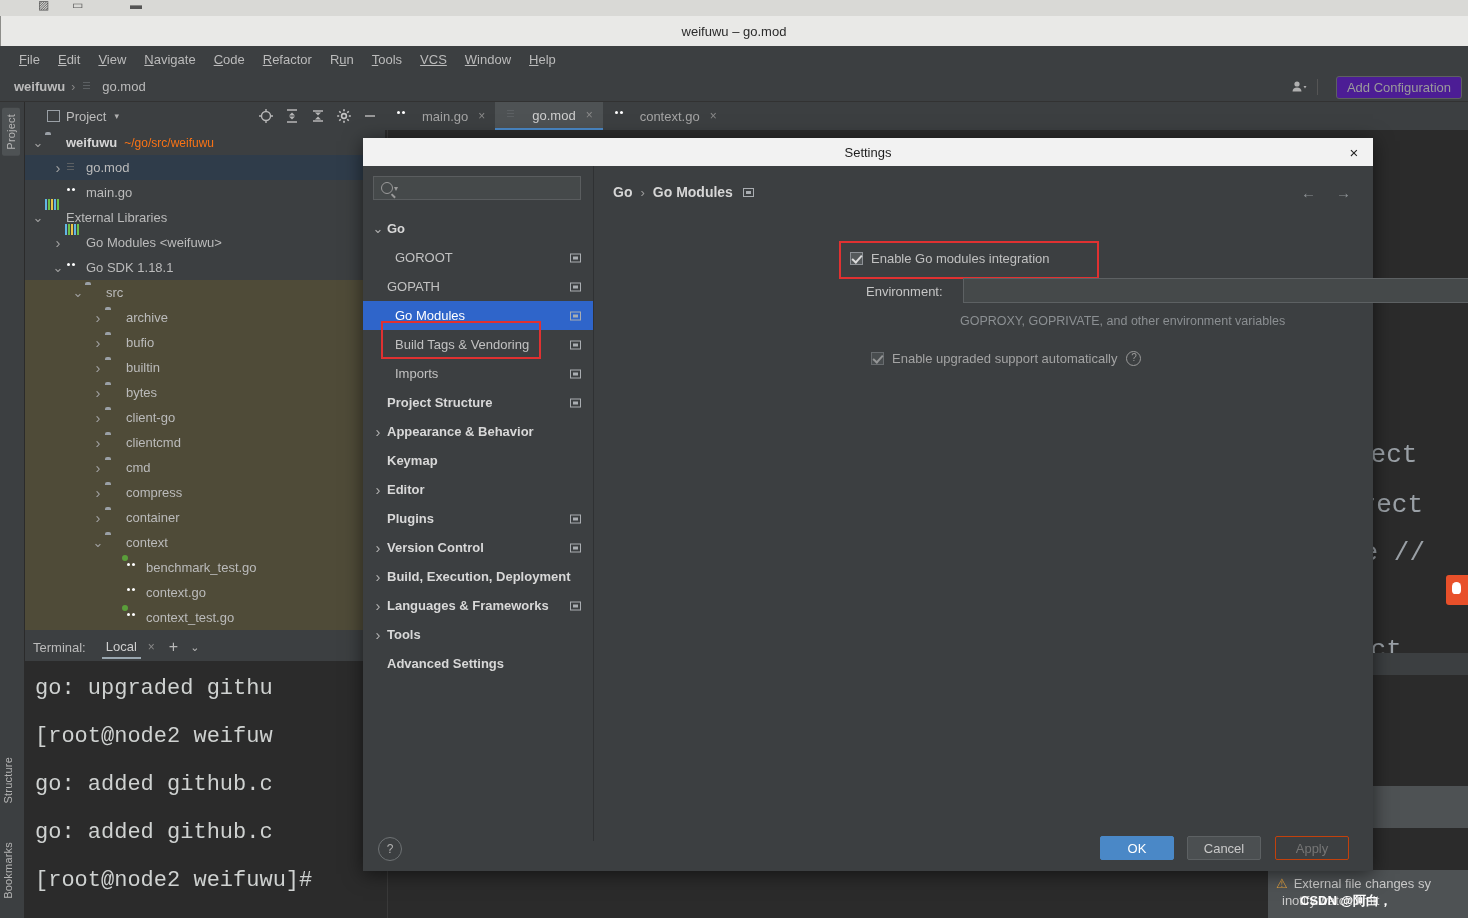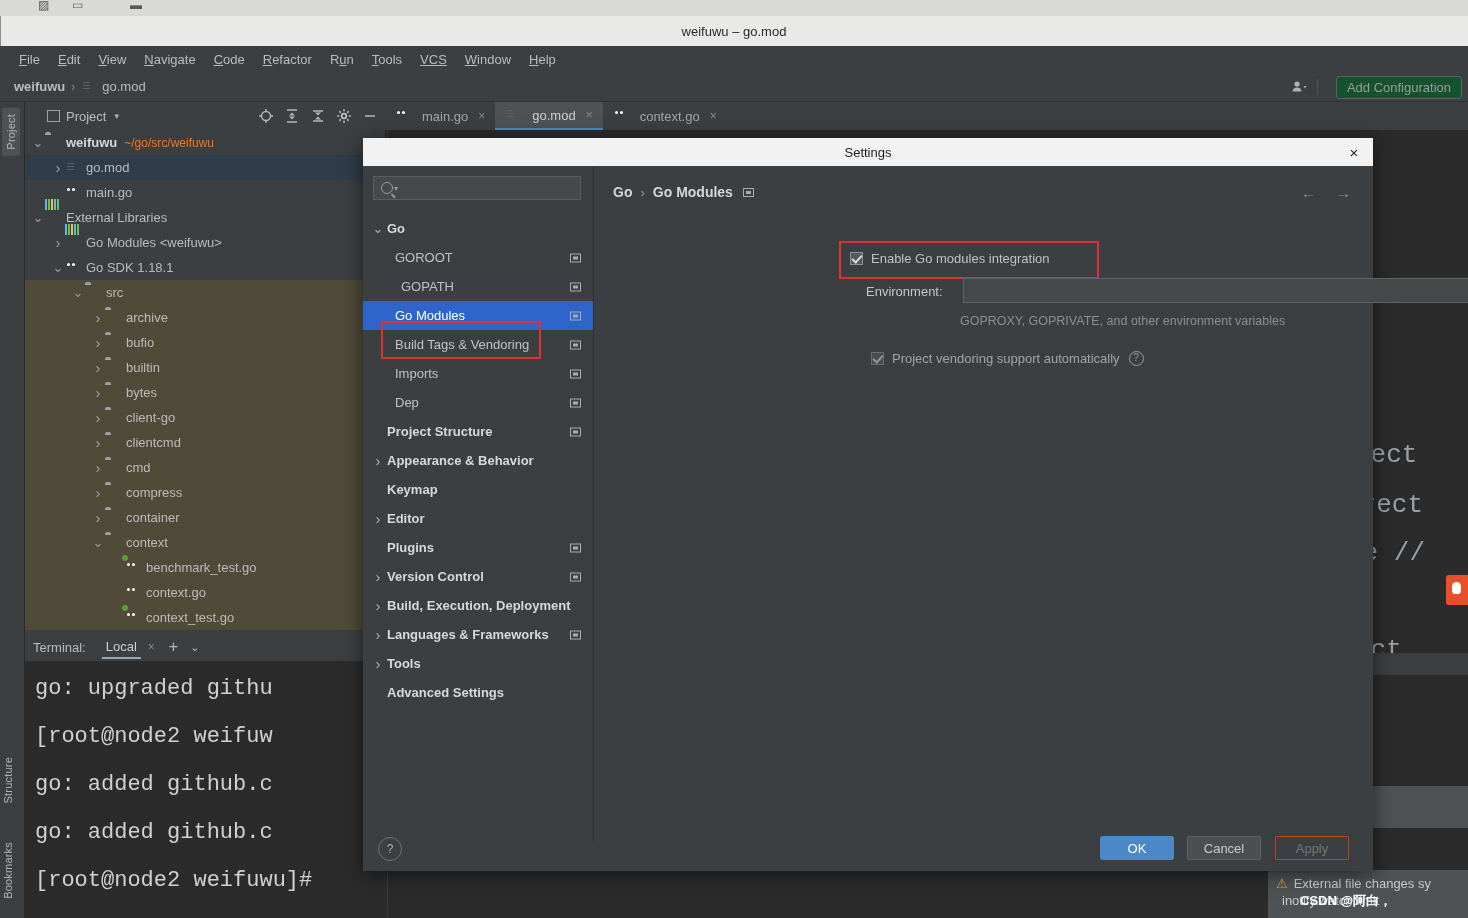--- a/index.html
+++ b/index.html
@@ -28,21 +28,21 @@
   .menubar .mi{padding:2px 9px;color:#bbbbbb;font-size:13px;cursor:default;}
   .menubar .mi u{text-decoration:underline;}
 
   
   .navbar{position:absolute;left:0;top:72px;width:1468px;height:30px;background:#3c3f41;display:flex;align-items:center;padding-left:14px;box-sizing:border-box;border-bottom:1px solid #323232;}
   .crumb{color:#bbbbbb;font-size:13px;font-weight:bold;}
   .crumb.sub{font-weight:normal;}
   .crumb-sep{color:#888;margin:0 6px;font-size:12px;}
   .navbar-right{position:absolute;right:0;top:0;height:30px;display:flex;align-items:center;padding-right:6px;}
   .mini-ico{width:18px;height:18px;display:inline-block;position:relative;}
-  .addcfg{border:1px solid #5e6060;border-radius:3px;padding:3px 10px;color:#9b9b9b;font-size:13px;margin-left:10px;background:#14532d;}
+  .addcfg{border:1px solid #5e6060;border-radius:3px;padding:3px 10px;color:#9b9b9b;font-size:13px;margin-left:10px;background:#4c1d95;}
   .vdiv{width:1px;height:16px;background:#555;margin:0 8px;}
 
   
   .lstrip{position:absolute;left:0;top:102px;width:24px;height:816px;background:#3c3f41;border-right:1px solid #2b2b2b;}
   .lstrip .vt{position:absolute;left:2px;writing-mode:vertical-rl;transform:rotate(180deg);color:#b4b4b4;font-size:11px;letter-spacing:0.2px;white-space:nowrap;}
   .lstrip .vt.sel{background:#4e5254;padding:6px 3px;border-radius:2px;}
 
   
   .ppanel{position:absolute;left:25px;top:102px;width:360px;height:530px;background:#3c3f41;}
   .ptoolbar{position:absolute;left:0;top:0;width:360px;height:28px;display:flex;align-items:center;}
@@ -431,38 +431,34 @@
       </div>
       <div class="stree" id="settings-tree">
           <div class="srow lvl0">
             <span class="sarrow" style="font-size: 13px; line-height: 8px;">⌄</span>
             <span class="slabel" style="font-weight: bold;">Go</span>
           </div>
           <div class="srow lvl1" style="padding-left: 30px;">
             <span class="slabel">GOROOT</span>
             <span class="pmark"></span>
           </div>
-          <div class="srow lvl1" style="padding-left: 36px;">
+          <div class="srow lvl1" style="padding-left: 22px;">
             <span class="slabel">GOPATH</span>
             <span class="pmark"></span>
           </div>
           <div class="srow lvl1 sel" style="padding-left: 30px;">
             <span class="slabel">Go Modules</span>
             <span class="pmark"></span>
           </div>
           <div class="srow lvl1" style="padding-left: 30px;">
             <span class="slabel">Build Tags &amp; Vendoring</span>
             <span class="pmark"></span>
           </div>
           <div class="srow lvl1" style="padding-left: 30px;">
             <span class="slabel">Imports</span>
-            <span class="pmark"></span>
-          </div>
-          <div class="srow lvl1" style="padding-left: 30px;">
-            <span class="slabel">Dep</span>
             <span class="pmark"></span>
           </div>
           <div class="srow lvl0">
             <span class="sarrow blank"></span>
             <span class="slabel" style="font-weight: bold;">Project Structure</span>
             <span class="pmark"></span>
           </div>
           <div class="srow lvl0">
             <span class="sarrow" style="font-size: 15px;">›</span>
             <span class="slabel" style="font-weight: bold;">Appearance &amp; Behavior</span>
@@ -526,21 +522,21 @@
       </div>
 
       <div class="envlabel">Environment:</div>
       <div class="envfield">
         
       </div>
       <div class="envhint">GOPROXY, GOPRIVATE, and other environment variables</div>
 
       <div class="cbrow r2">
         <span class="cb checked dim"></span>
-        <span>Project vendoring support automatically</span>
+        <span>Enable upgraded support automatically</span>
         <span class="help-c">?</span>
       </div>
     </div>
 
     <div class="dlg-foot">
       <span class="help-btn">?</span>
       <span class="dbtn ok">OK</span>
       <span class="dbtn cancel">Cancel</span>
       <span class="dbtn apply">Apply</span>
     </div>

